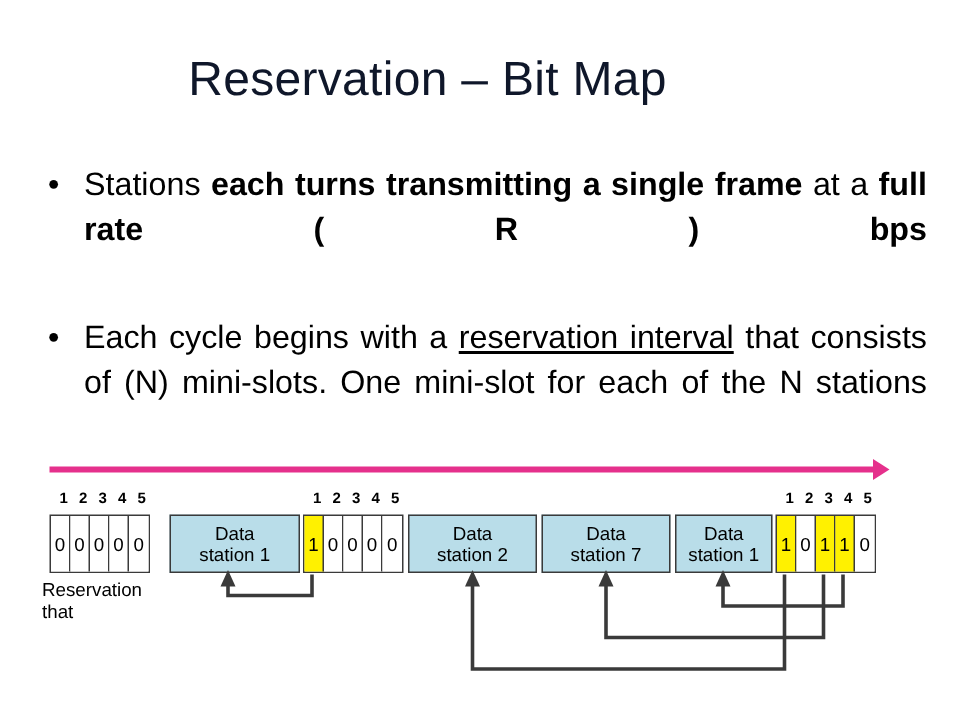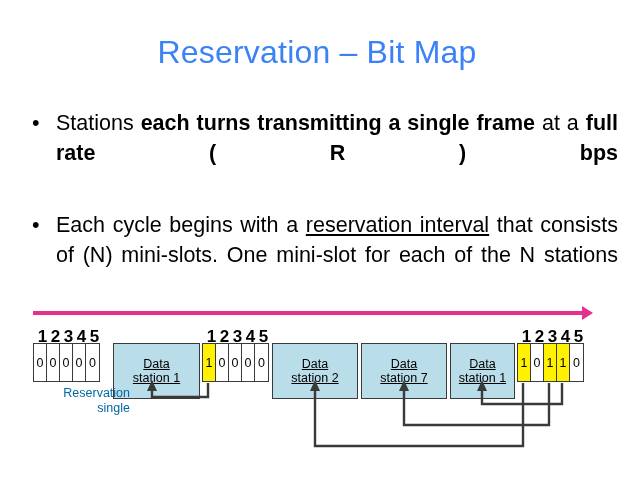--- a/index.html
+++ b/index.html
@@ -19,23 +19,22 @@
   
   .slide-title {
     position: absolute;
     top: 34px;
     left: 0;
     width: 570px;
     text-align: center;
     font-size: 32px;
     font-weight: 400;
     letter-spacing: 0.2px;
-    color: #3b82f6;
+    color: #0f172a;
     white-space: nowrap;
-    padding-left: 32px;
   }
 
   
   .bullet-list {
     position: absolute;
     top: 108px;
     left: 26px;
     width: 592px;
   }
   .bullet {
@@ -91,21 +90,21 @@
     height: 0;
     border-top: 7px solid transparent;
     border-bottom: 7px solid transparent;
     border-left: 11px solid #E5308C;
   }
 
   
   .slot-nums {
     position: absolute;
     top: 327px;
-    font-size: 17px;
+    font-size: 10px;
     font-weight: bold;
     letter-spacing: 0;
     white-space: nowrap;
     color: #000;
   }
   .slot-nums span { display: inline-block; width: 13px; text-align: center; }
 
   
   .res-frame {
     position: absolute;
@@ -129,46 +128,44 @@
     color: #000;
     background: #ffffff;
   }
   .res-frame .slot:last-child { border-right: none; }
   .res-frame .slot.on { background: #FFF100; }
 
   
   .data-box {
     position: absolute;
     top: 343px;
-    height: 56px;
+    height: 39px;
     box-sizing: border-box;
     background: #B9DDE9;
     border: 1.5px solid #3a3a3a;
     display: flex;
     flex-direction: column;
     align-items: center;
     justify-content: center;
     font-size: 12.5px;
     line-height: 14px;
     color: #000;
     text-align: center;
-    text-decoration: underline;
   }
 
   
   .res-caption {
     position: absolute;
     left: 28px;
     top: 386px;
     width: 74px;
-    text-align: right;
+    text-align: left;
     font-size: 12.5px;
     line-height: 15px;
-    color: #0369a1;
-    margin-left: 28px;
+    color: #000000;
   }
 
   .connectors { position: absolute; left: 0; top: 0; width: 638px; height: 479px; }
 </style>
 </head>
 <body>
 
 <div class="slide-title">Reservation – Bit Map</div>
 
 <div class="bullet-list">
@@ -229,21 +226,21 @@
       <div>station 7</div>
     </div>
     <div class="data-box" style="left: 450px; width: 65px;">
       <div>Data</div>
       <div>station 1</div>
     </div>
   </div>
 
 <div class="res-caption">
   <div>Reservation</div>
-  <div>single</div>
+  <div>that</div>
 </div>
 
 <svg class="connectors" viewBox="0 0 638 479" width="638" height="479" xmlns="http://www.w3.org/2000/svg">
   <g fill="none" stroke="#3A3A3A" stroke-width="2.4" stroke-linecap="butt" stroke-linejoin="miter">
 
     <path d="M208,383 L208,397 L152,397 L152,389"></path>
 
     <path d="M523,383 L523,446 L315,446 L315,389"></path>
 
     <path d="M549,383 L549,425 L404,425 L404,389"></path>

